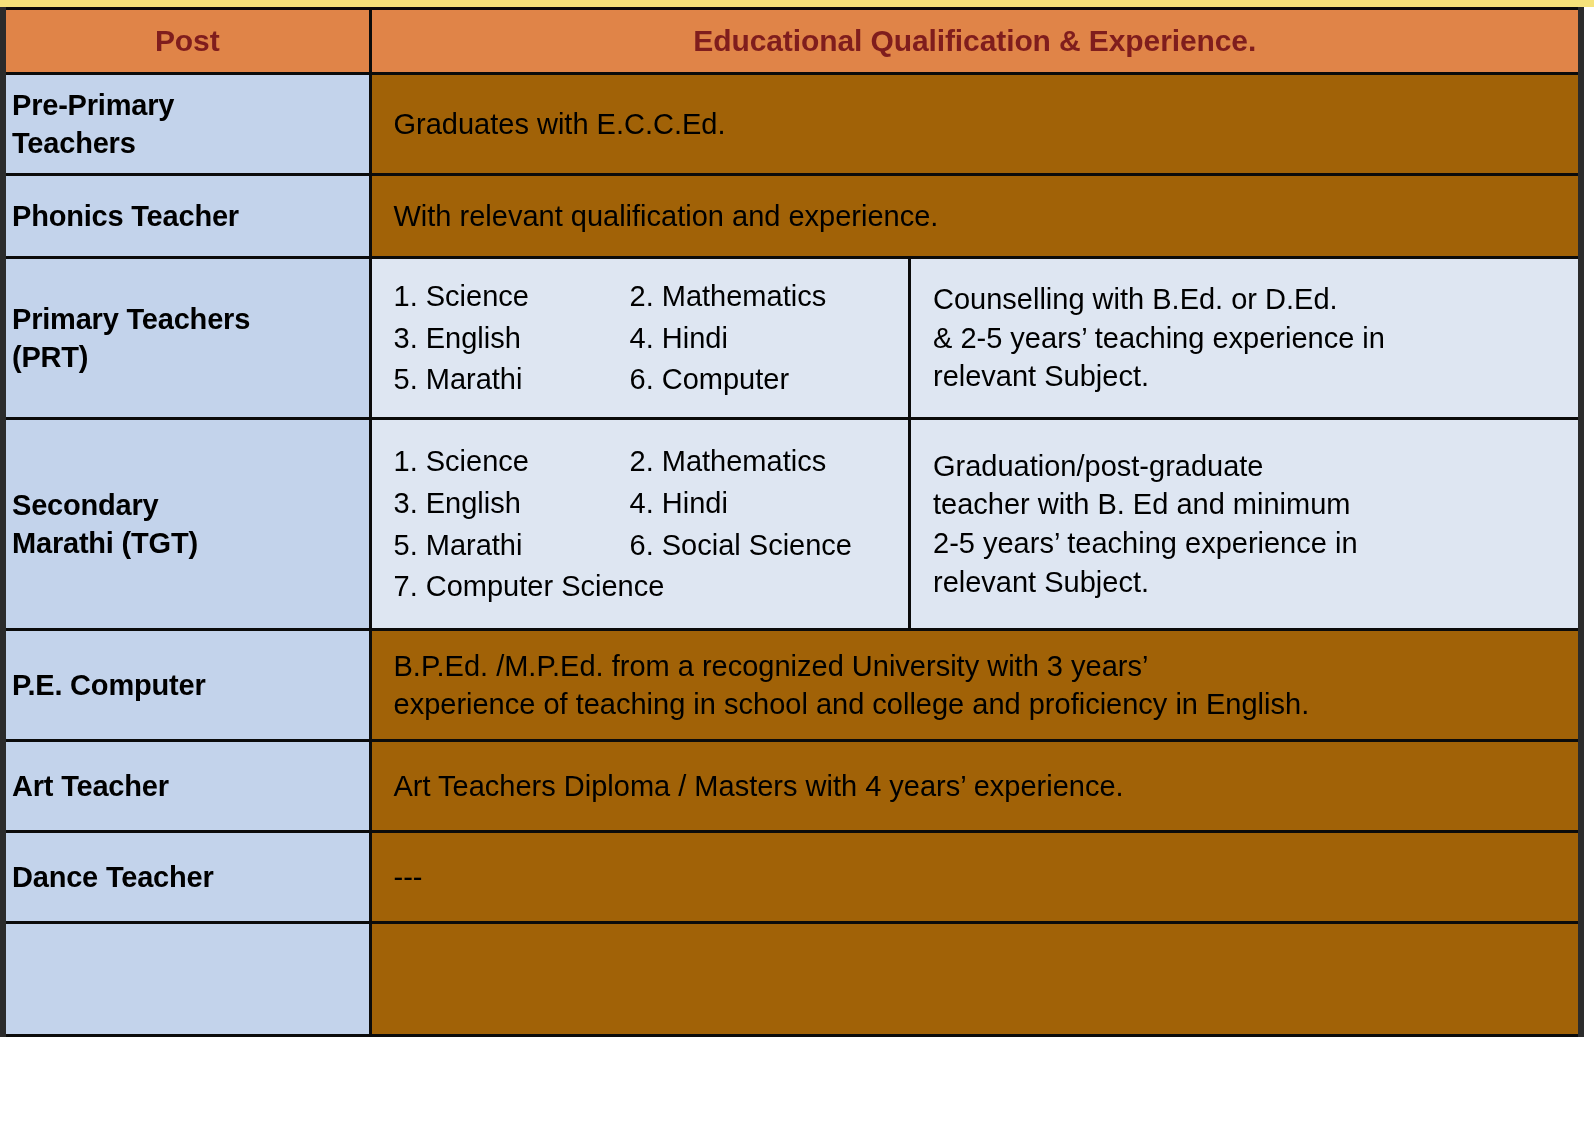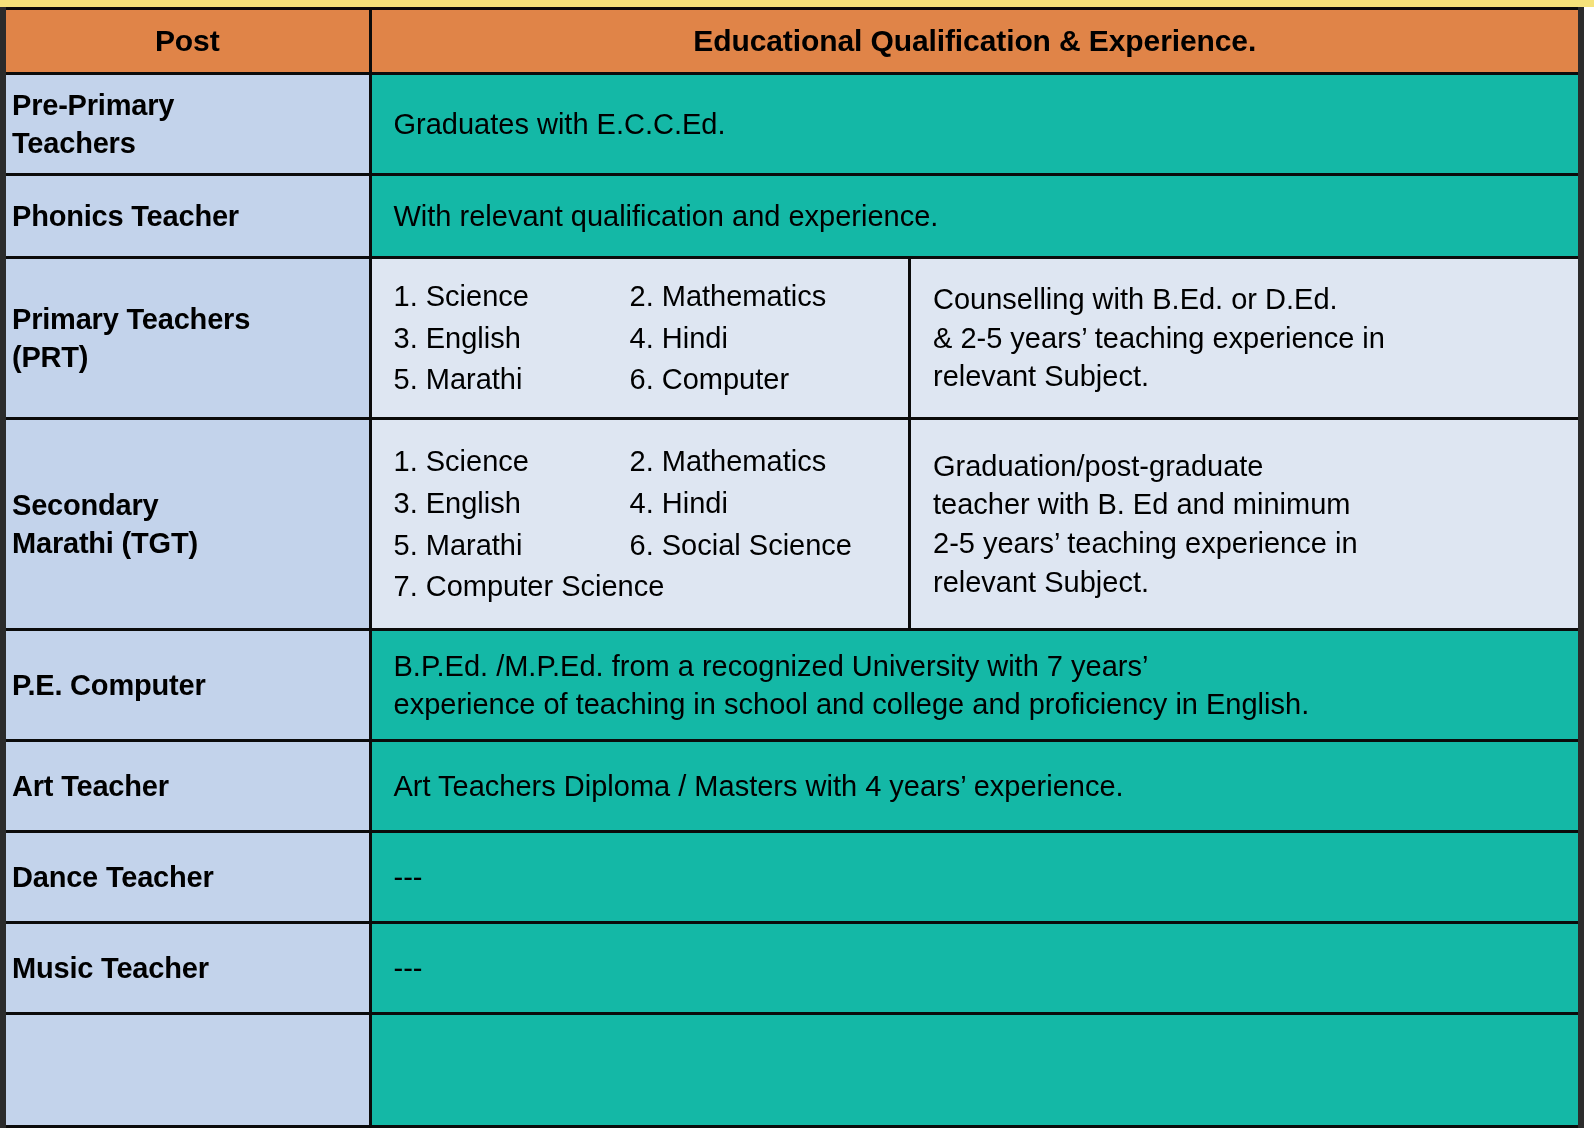--- a/index.html
+++ b/index.html
@@ -47,21 +47,21 @@
     border-left: 6px solid #2b2b2b;
     border-right: 6px solid #2b2b2b;
   }
 
   table.qual-table col.c-post   { width: 367px; }
   table.qual-table col.c-desc   { width: 1211px; }
 
   
   thead th {
     background: #E08448;
-    color: #000000;
+    color: #7f1d1d;
     font-weight: bold;
     font-size: 30px;
     text-align: center;
     vertical-align: middle;
     padding: 14px 10px;
     border: 3px solid #0b0b0b;
     letter-spacing: -0.1px;
   }
 
   
@@ -75,21 +75,21 @@
 
   td.post {
     background: #C3D3EB;
     font-weight: bold;
     text-align: left;
     padding: 10px 6px;
     letter-spacing: -0.2px;
   }
 
   td.desc {
-    background: #14b8a6;
+    background: #a16207;
     text-align: left;
     padding: 10px 22px;
   }
 
   
   td.split {
     background: #DEE6F2;
     padding: 0;
   }
   table.inner {
@@ -255,21 +255,21 @@
               </table>
           </td>
         </tr>
 
 
         <tr class="r-pe">
           <td class="post">
             <span class="desc-line">P.E. Computer</span>
           </td>
           <td class="desc">
-            <span class="desc-line">B.P.Ed. /M.P.Ed. from a recognized University with 7 years’</span>
+            <span class="desc-line">B.P.Ed. /M.P.Ed. from a recognized University with 3 years’</span>
             <span class="desc-line">experience of teaching in school and college and proficiency in English.</span>
           </td>
         </tr>
 
         <tr class="r-art">
           <td class="post">
             <span class="desc-line">Art Teacher</span>
           </td>
           <td class="desc">
             <span class="desc-line">Art Teachers Diploma / Masters with 4 years’ experience.</span>
@@ -278,28 +278,20 @@
 
         <tr class="r-dance">
           <td class="post">
             <span class="desc-line">Dance Teacher</span>
           </td>
           <td class="desc">
             <span class="desc-line dash">---</span>
           </td>
         </tr>
 
-        <tr class="r-music">
-          <td class="post">
-            <span class="desc-line">Music Teacher</span>
-          </td>
-          <td class="desc">
-            <span class="desc-line dash">---</span>
-          </td>
-        </tr>
 
         <tr class="r-account">
           <td class="post">
             
             
           </td>
           <td class="desc">
             
             
           </td>

